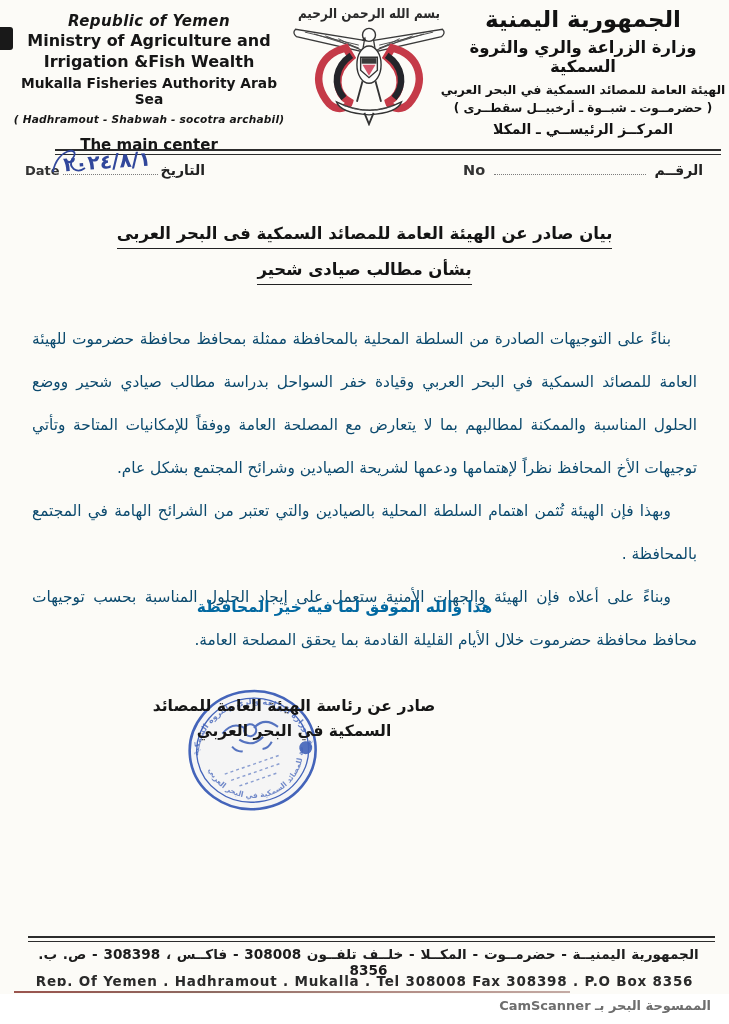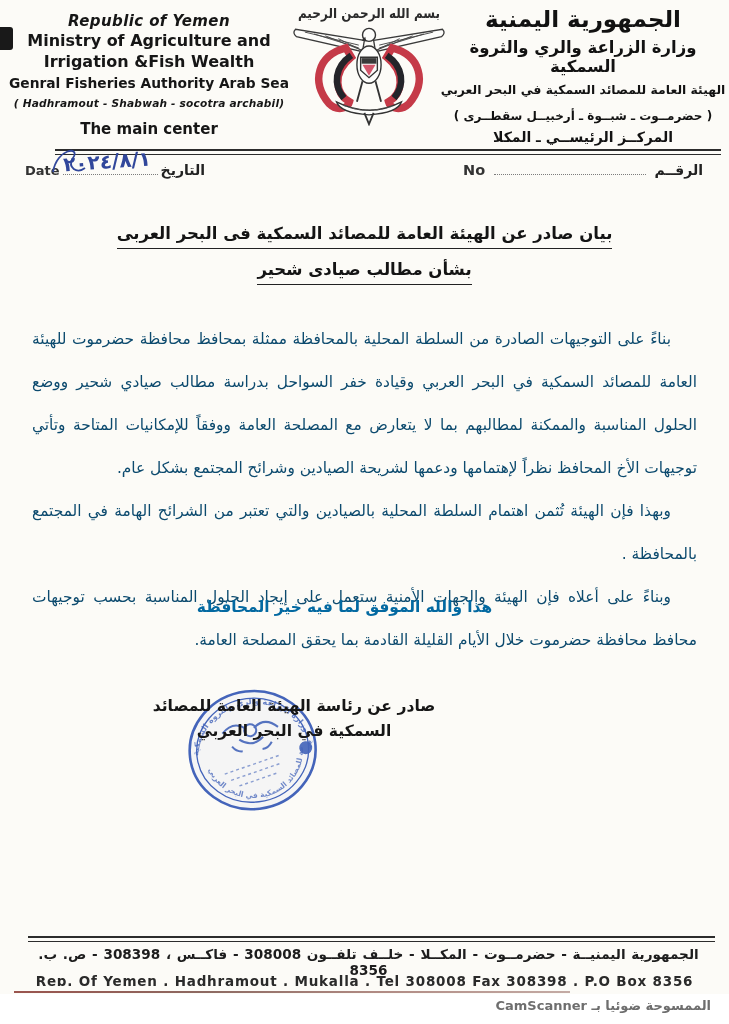--- a/index.html
+++ b/index.html
@@ -15,21 +15,21 @@
   .en-l2,.en-l3{font-size:16px;font-weight:bold;line-height:21px;}
   .en-l4{font-size:13.8px;font-weight:bold;margin-top:3px;}
   .en-l5{font-size:10.6px;font-weight:bold;font-style:italic;margin-top:6px;letter-spacing:.2px;}
   .en-l6{font-size:15px;font-weight:bold;margin-top:11px;}
   .emblem-wrap{position:absolute;left:288px;top:6px;width:162px;text-align:center;}
   .bismillah{font-size:12px;font-weight:bold;color:#2b2b2b;letter-spacing:-1px;transform:scaleY(1.15);}
   .ar-block{position:absolute;right:0px;top:6px;width:292px;text-align:center;direction:rtl;color:#121212;}
   .ar-l1{font-size:23px;font-weight:bold;letter-spacing:-.5px;}
   .ar-l2{font-size:16.5px;font-weight:bold;margin-top:6px;}
   .ar-l3{font-size:12.4px;font-weight:bold;margin-top:6px;}
-  .ar-l4{font-size:12px;font-weight:bold;margin-top:12px;}
+  .ar-l4{font-size:12px;font-weight:bold;margin-top:4px;}
   .ar-l5{font-size:14px;font-weight:bold;margin-top:6px;}
   .rule-double{position:absolute;height:3px;border-top:2.5px solid #2c2c2c;border-bottom:1.5px solid #2c2c2c;}
   #rule-header{left:55px;right:8px;top:149px;}
   #rule-footer{left:28px;right:14px;top:936px;}
   
   .ref-left{position:absolute;left:25px;top:160px;width:180px;display:flex;align-items:flex-end;font-weight:bold;}
   .ref-right{position:absolute;left:463px;top:160px;width:240px;display:flex;align-items:flex-end;font-weight:bold;gap:6px;}
   .ref-label-en{font-size:13px;color:#333;}
   .ref-label-ar{font-size:14px;color:#222;}
   .dotline{flex:1;border-bottom:1.6px dotted #7c7c7c;margin:0 3px 3px 3px;height:14px;}
@@ -68,21 +68,21 @@
 <body>
 
 <div class="page">
 
   <div class="blob"></div>
 
   <div class="en-block">
     <div class="en-l1">Republic of Yemen</div>
     <div class="en-l2">Ministry of Agriculture and</div>
     <div class="en-l3">Irrigation &amp;Fish Wealth</div>
-    <div class="en-l4">Genral Fisheries Authority Arab Sea</div>
+    <div class="en-l4">Mukalla Fisheries Authority Arab Sea</div>
     <div class="en-l5">( Hadhramout - Shabwah - socotra archabil)</div>
     <div class="en-l6">The main center</div>
   </div>
 
   <div class="emblem-wrap">
     <div class="bismillah">بسم الله الرحمن الرحيم</div>
     <svg width="158" height="106" viewBox="0 0 170 114">
 
       <g stroke="#3a3a3a" stroke-width="1.4" fill="#fdfdfb">
         <path d="M80,22 L6,10 Q2,14 7,18 L78,34 Z"></path>
@@ -184,16 +184,16 @@
     </g>
     <circle cx="123" cy="68" r="6.5" fill="#2b50b2" opacity="0.92"></circle>
   </svg>
 
   <div id="rule-footer" class="rule-double"></div>
   <div class="footer-ar">الجمهورية اليمنيــة - حضرمــوت - المكــلا - خلــف  تلفــون 308008 - فاكــس ، 308398 - ص. ب. 8356</div>
   <div class="footer-en">Rep. Of Yemen , Hadhramout , Mukalla , Tel 308008 Fax 308398 , P.O Box 8356</div>
   <div class="scan-edge"></div>
 
   <div class="cam-strip">
-    <div class="cam-credit">الممسوحة ضوئيا بـ CamScanner</div>
+    <div class="cam-credit">الممسوحة البحر بـ CamScanner</div>
   </div>
 
 </div>
 
 </body></html>

